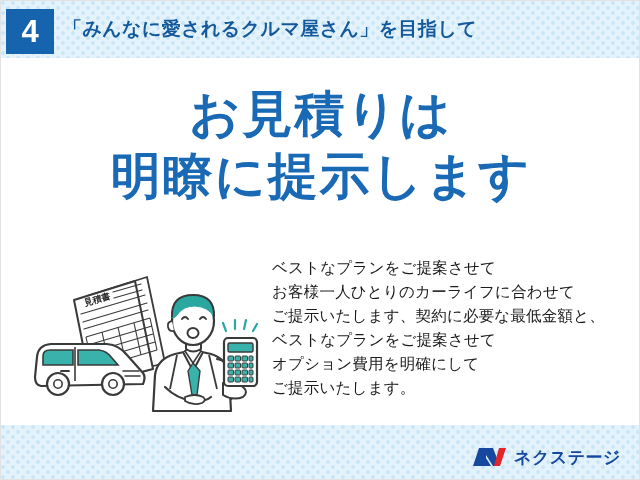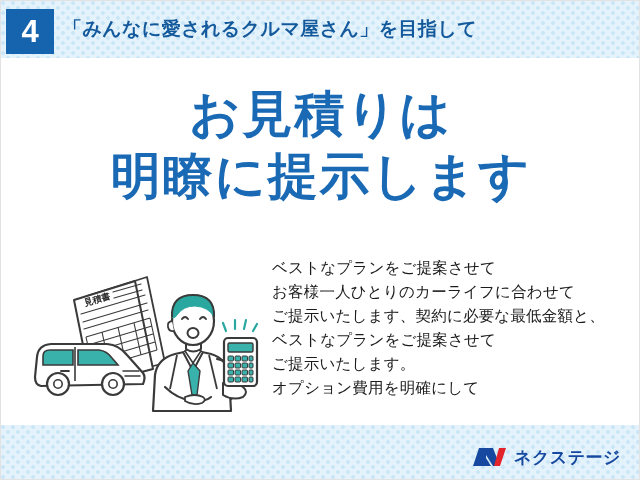--- a/index.html
+++ b/index.html
@@ -130,22 +130,22 @@
     <span class="hl-line">明瞭に提示します</span>
   </div>
 
   <div id="header-title">「みんなに愛されるクルマ屋さん」を目指して</div>
 
   <div id="body-copy">
     <span class="bc-line">ベストなプランをご提案させて</span>
     <span class="bc-line">お客様一人ひとりのカーライフに合わせて</span>
     <span class="bc-line">ご提示いたします、契約に必要な最低金額と、</span>
     <span class="bc-line">ベストなプランをご提案させて</span>
+    <span class="bc-line">オプション費用を明確にして</span>
     <span class="bc-line">ご提示いたします。</span>
-    <span class="bc-line">オプション費用を明確にして</span>
   </div>
 
   <svg id="illustration" viewBox="0 0 248 160">
 
     <g>
       <polygon points="62,37 122,18 140,104 78,120" fill="#ffffff" stroke="#3a3a3a" stroke-width="1.8" stroke-linejoin="round"></polygon>
       <polygon points="49,41 110,22 128,110 66,126" fill="#ffffff" stroke="#3a3a3a" stroke-width="2" stroke-linejoin="round"></polygon>
 
       <text x="60" y="47" font-family="'Liberation Sans',sans-serif" font-size="9" font-weight="bold" fill="#2b2b2b" transform="rotate(-16 60 47)">見積書</text>
 

